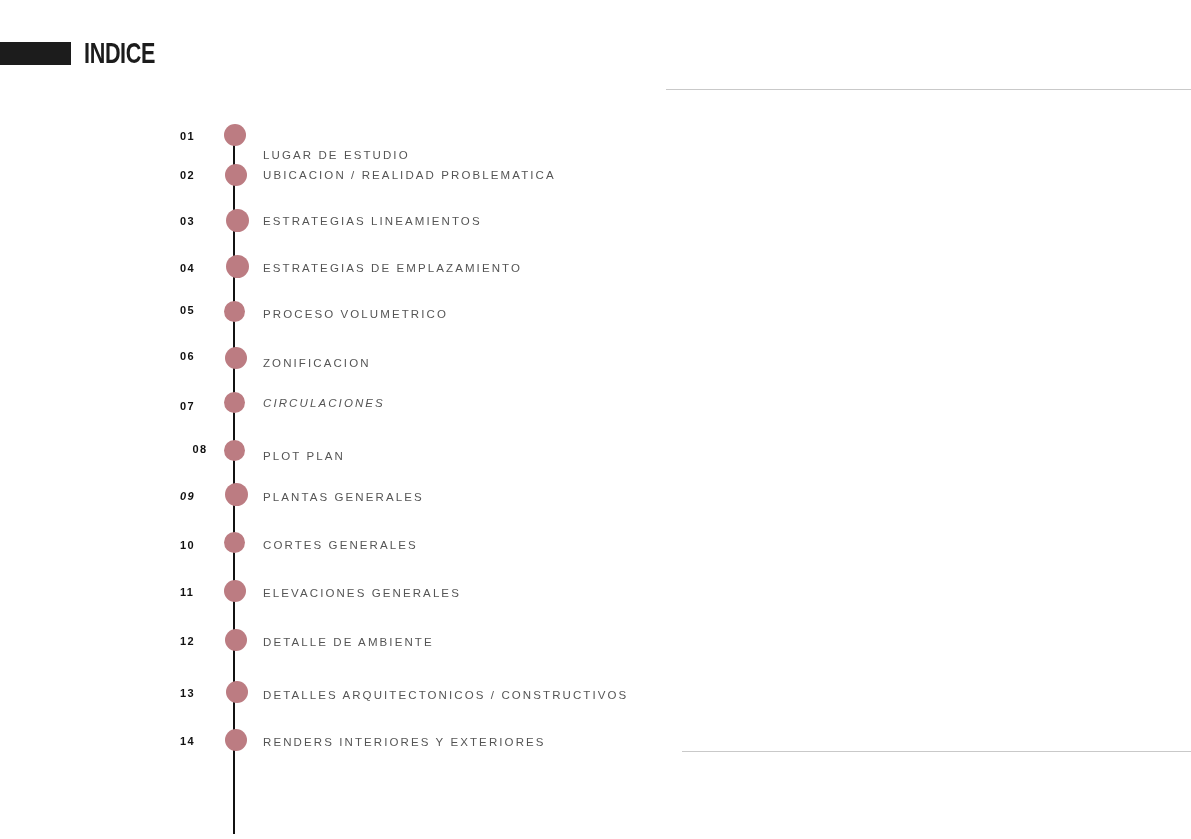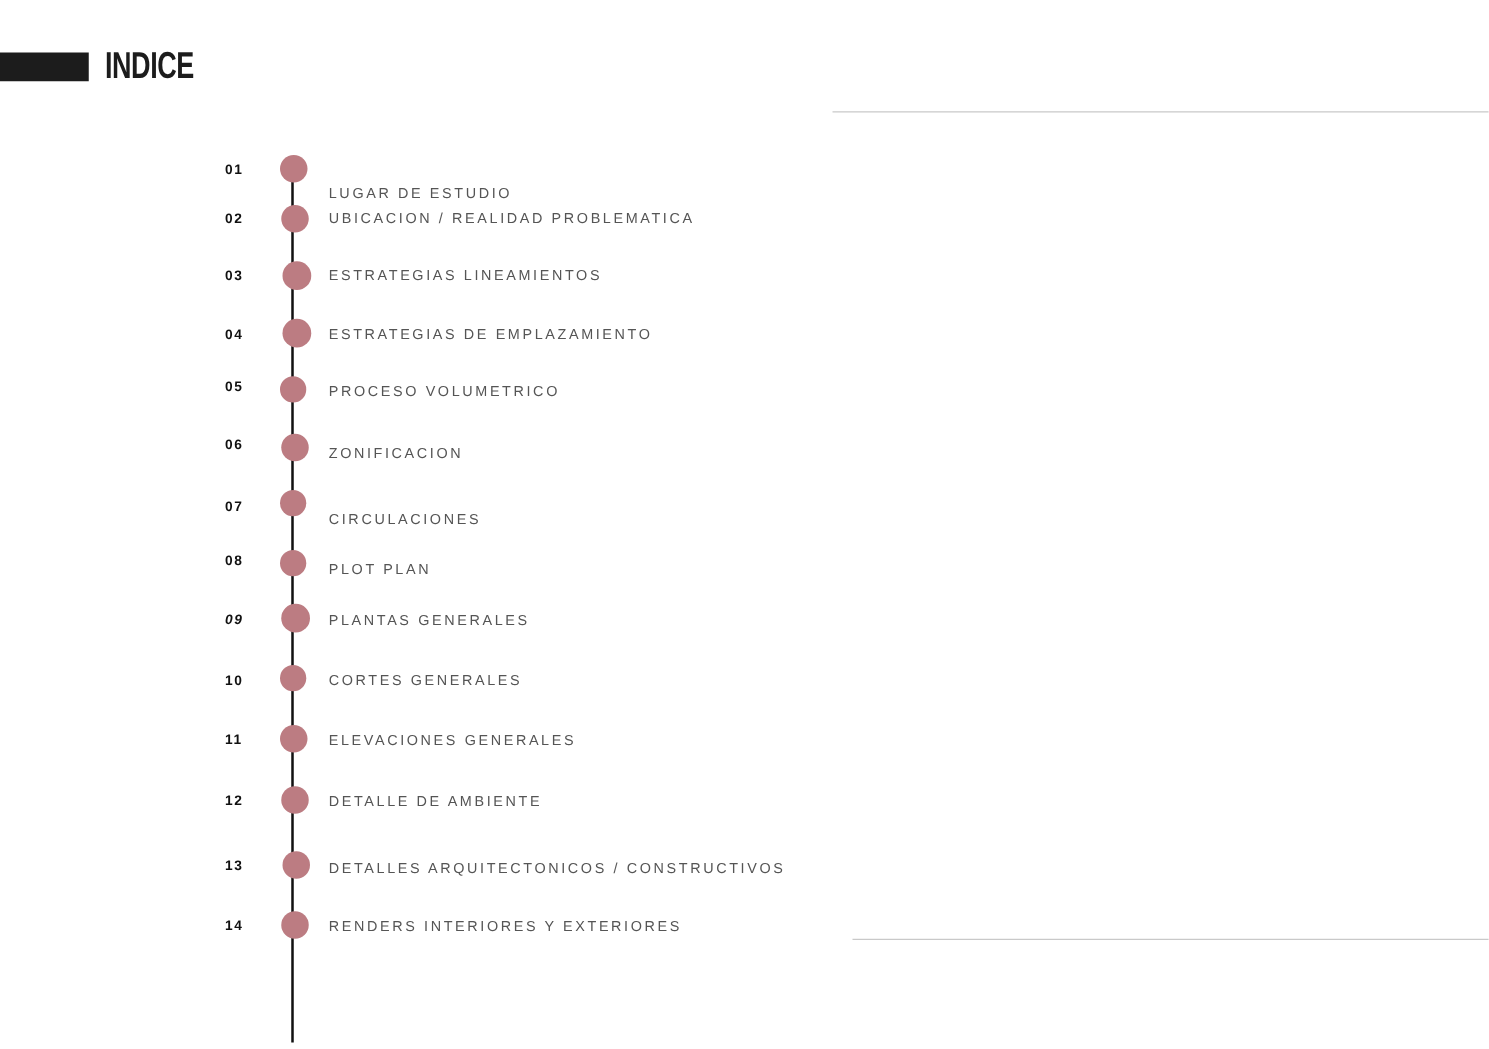--- a/index.html
+++ b/index.html
@@ -158,24 +158,24 @@
         <div class="tl-label" style="top: 302px;">PROCESO VOLUMETRICO</div>
       </div>
       <div class="tl-row" style="top: 0px;">
         <div class="tl-num" style="top: 344px;">06</div>
         <div class="tl-dot" style="top: 347px; left: 225px; width: 22px; height: 22px; background: rgb(188, 124, 130);"></div>
         <div class="tl-label" style="top: 351px;">ZONIFICACION</div>
       </div>
       <div class="tl-row" style="top: 0px;">
         <div class="tl-num" style="top: 394px;">07</div>
         <div class="tl-dot" style="top: 392px; left: 224px; width: 21px; height: 21px; background: rgb(188, 124, 130);"></div>
-        <div class="tl-label" style="top: 404px;">CIRCULACIONES</div>
-      </div>
-      <div class="tl-row" style="top: 0px;">
-        <div class="tl-num" style="top: 437px;">08</div>
+        <div class="tl-label" style="top: 391px; font-style: italic;">CIRCULACIONES</div>
+      </div>
+      <div class="tl-row" style="top: 0px;">
+        <div class="tl-num" style="top: 437px; text-align: center;">08</div>
         <div class="tl-dot" style="top: 440px; left: 224px; width: 21px; height: 21px; background: rgb(188, 124, 130);"></div>
         <div class="tl-label" style="top: 444px;">PLOT PLAN</div>
       </div>
       <div class="tl-row" style="top: 0px;">
         <div class="tl-num" style="top: 484px; font-style: italic;">09</div>
         <div class="tl-dot" style="top: 483px; left: 225px; width: 23px; height: 23px; background: rgb(188, 124, 130);"></div>
         <div class="tl-label" style="top: 485px;">PLANTAS GENERALES</div>
       </div>
       <div class="tl-row" style="top: 0px;">
         <div class="tl-num" style="top: 533px;">10</div>

